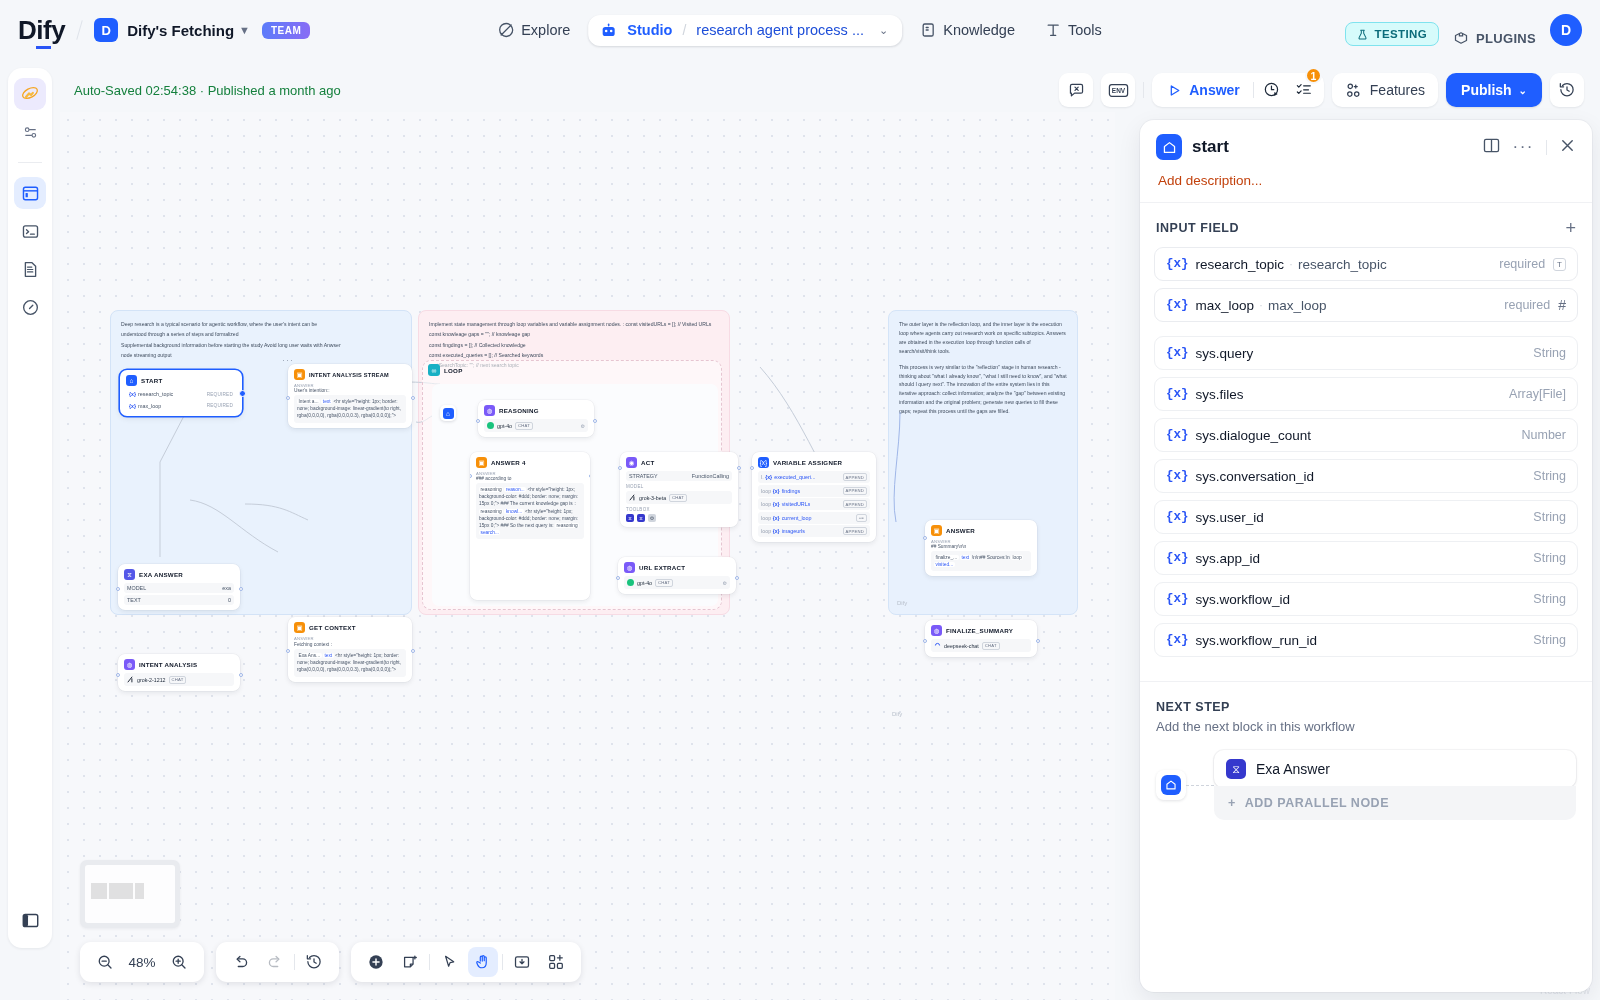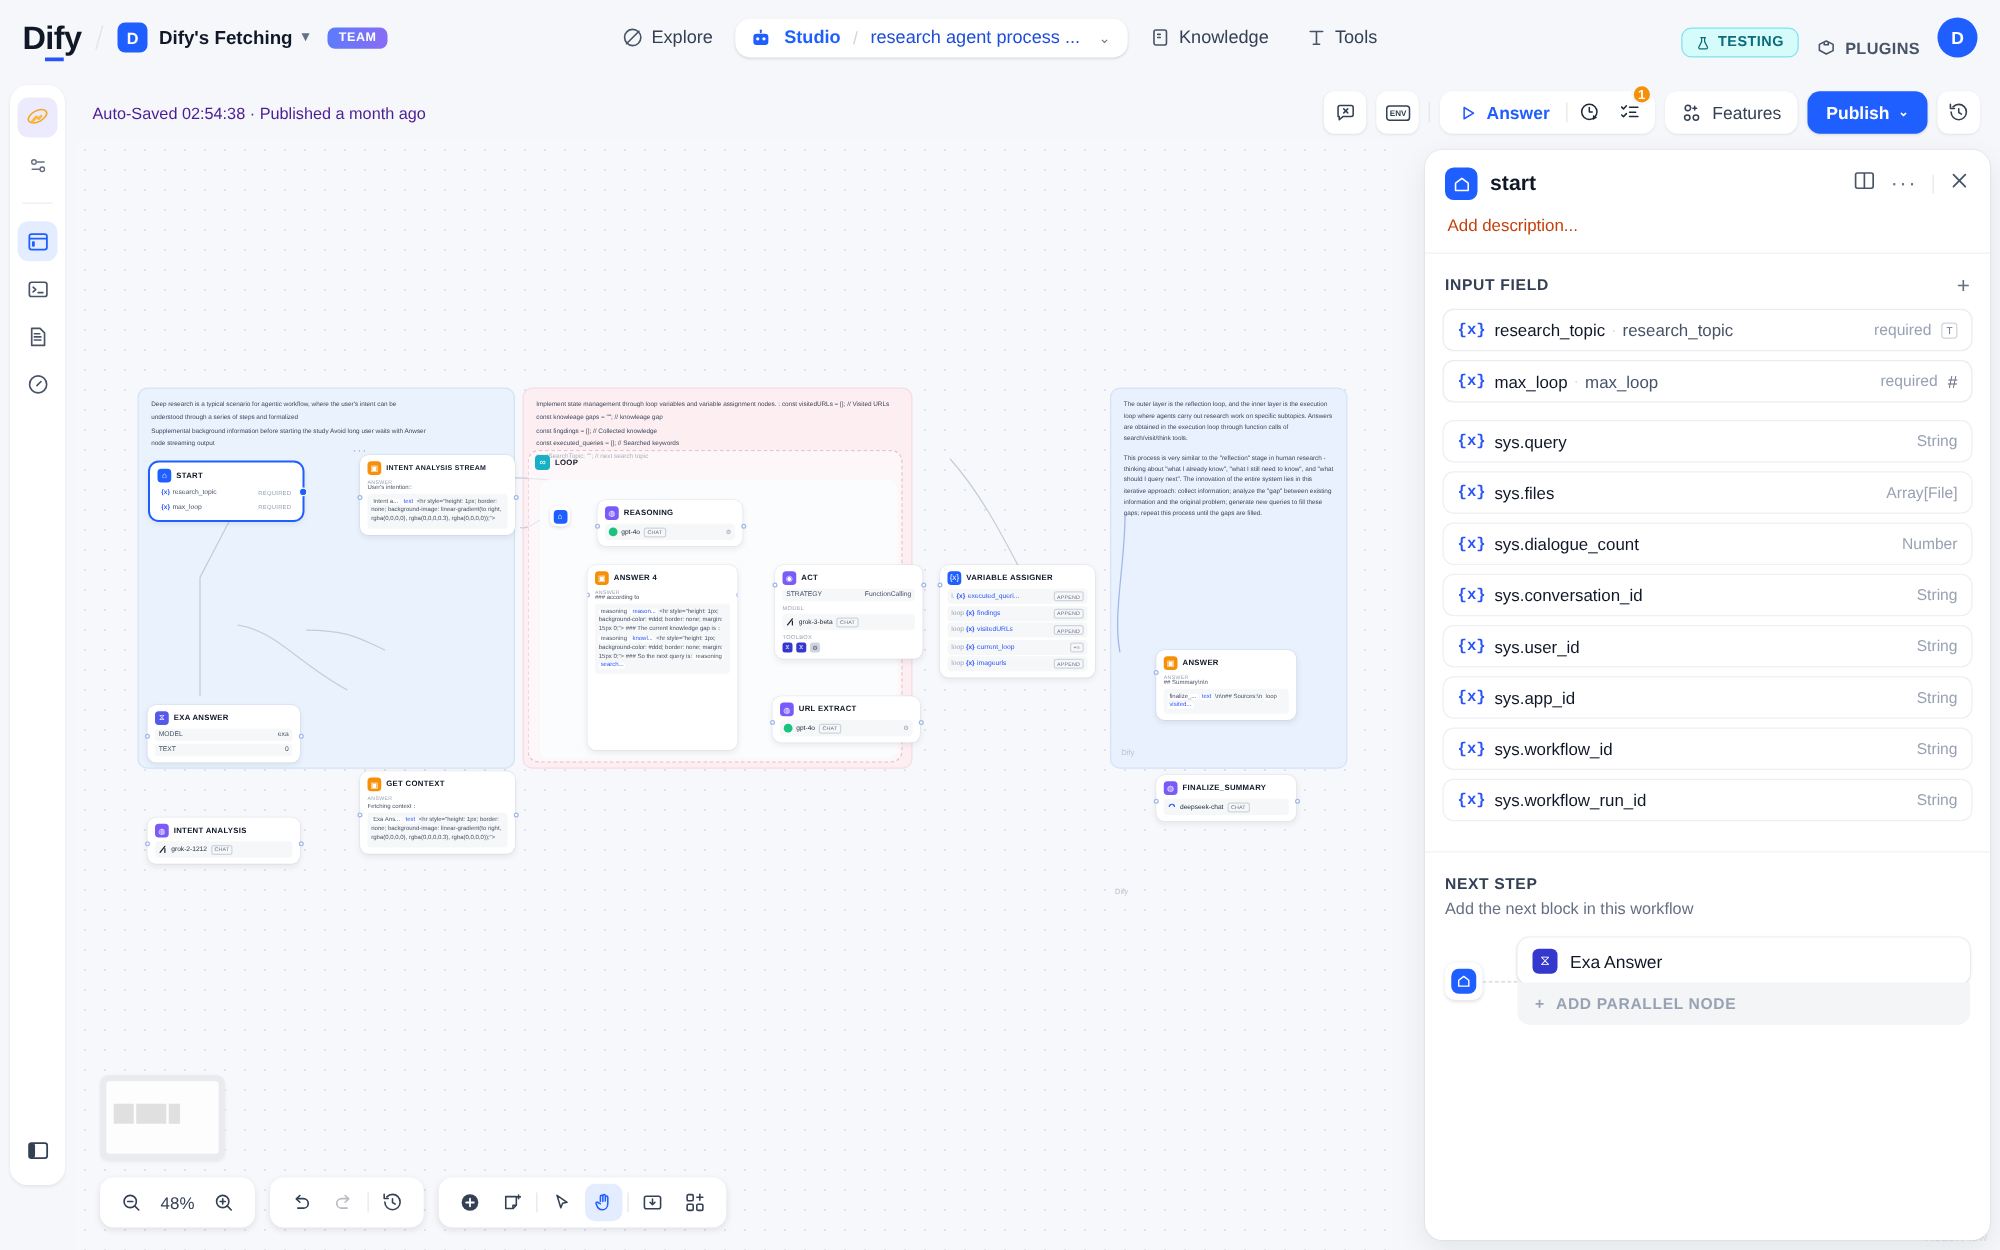--- a/index.html
+++ b/index.html
@@ -62,21 +62,21 @@
     display: flex; flex-direction: column; align-items: center; padding-top: 10px; gap: 6px; z-index: 30;
   }
   .railbtn { width: 32px; height: 32px; border-radius: 9px; display: flex; align-items: center; justify-content: center; cursor: pointer; }
   .railbtn.sel-purple { background: #eceafd; }
   .railbtn.sel-blue { background: #e4edff; }
   .railsep { width: 24px; height: 1px; background: #eaecf0; margin: 8px 0; }
   .rail-bottom { position: absolute; bottom: 12px; left: 0; width: 44px; display: flex; justify-content: center; }
 
   
   .subbar { position: absolute; left: 60px; top: 68px; right: 0; height: 44px; display: flex; align-items: center; z-index: 25; }
-  .autosave { font-size: 13px; color: #4c1d95; margin-left: 14px; }
+  .autosave { font-size: 13px; color: #15803d; margin-left: 14px; }
   .tools-right { margin-left: auto; display: flex; align-items: center; gap: 8px; margin-right: 16px; }
   .sqbtn {
     width: 34px; height: 34px; background: #fff; border-radius: 9px; display: flex; align-items: center; justify-content: center;
     box-shadow: 0 1px 2px rgba(16,24,40,.08); cursor: pointer;
   }
   .grp {
     background: #fff; border-radius: 10px; box-shadow: 0 1px 2px rgba(16,24,40,.08);
     display: flex; align-items: center; height: 34px; padding: 0 6px; gap: 4px; position: relative;
   }
   .preview { display: flex; align-items: center; gap: 7px; color: #1f5eff; font-size: 14px; font-weight: 600; padding: 0 9px; cursor: pointer; }

